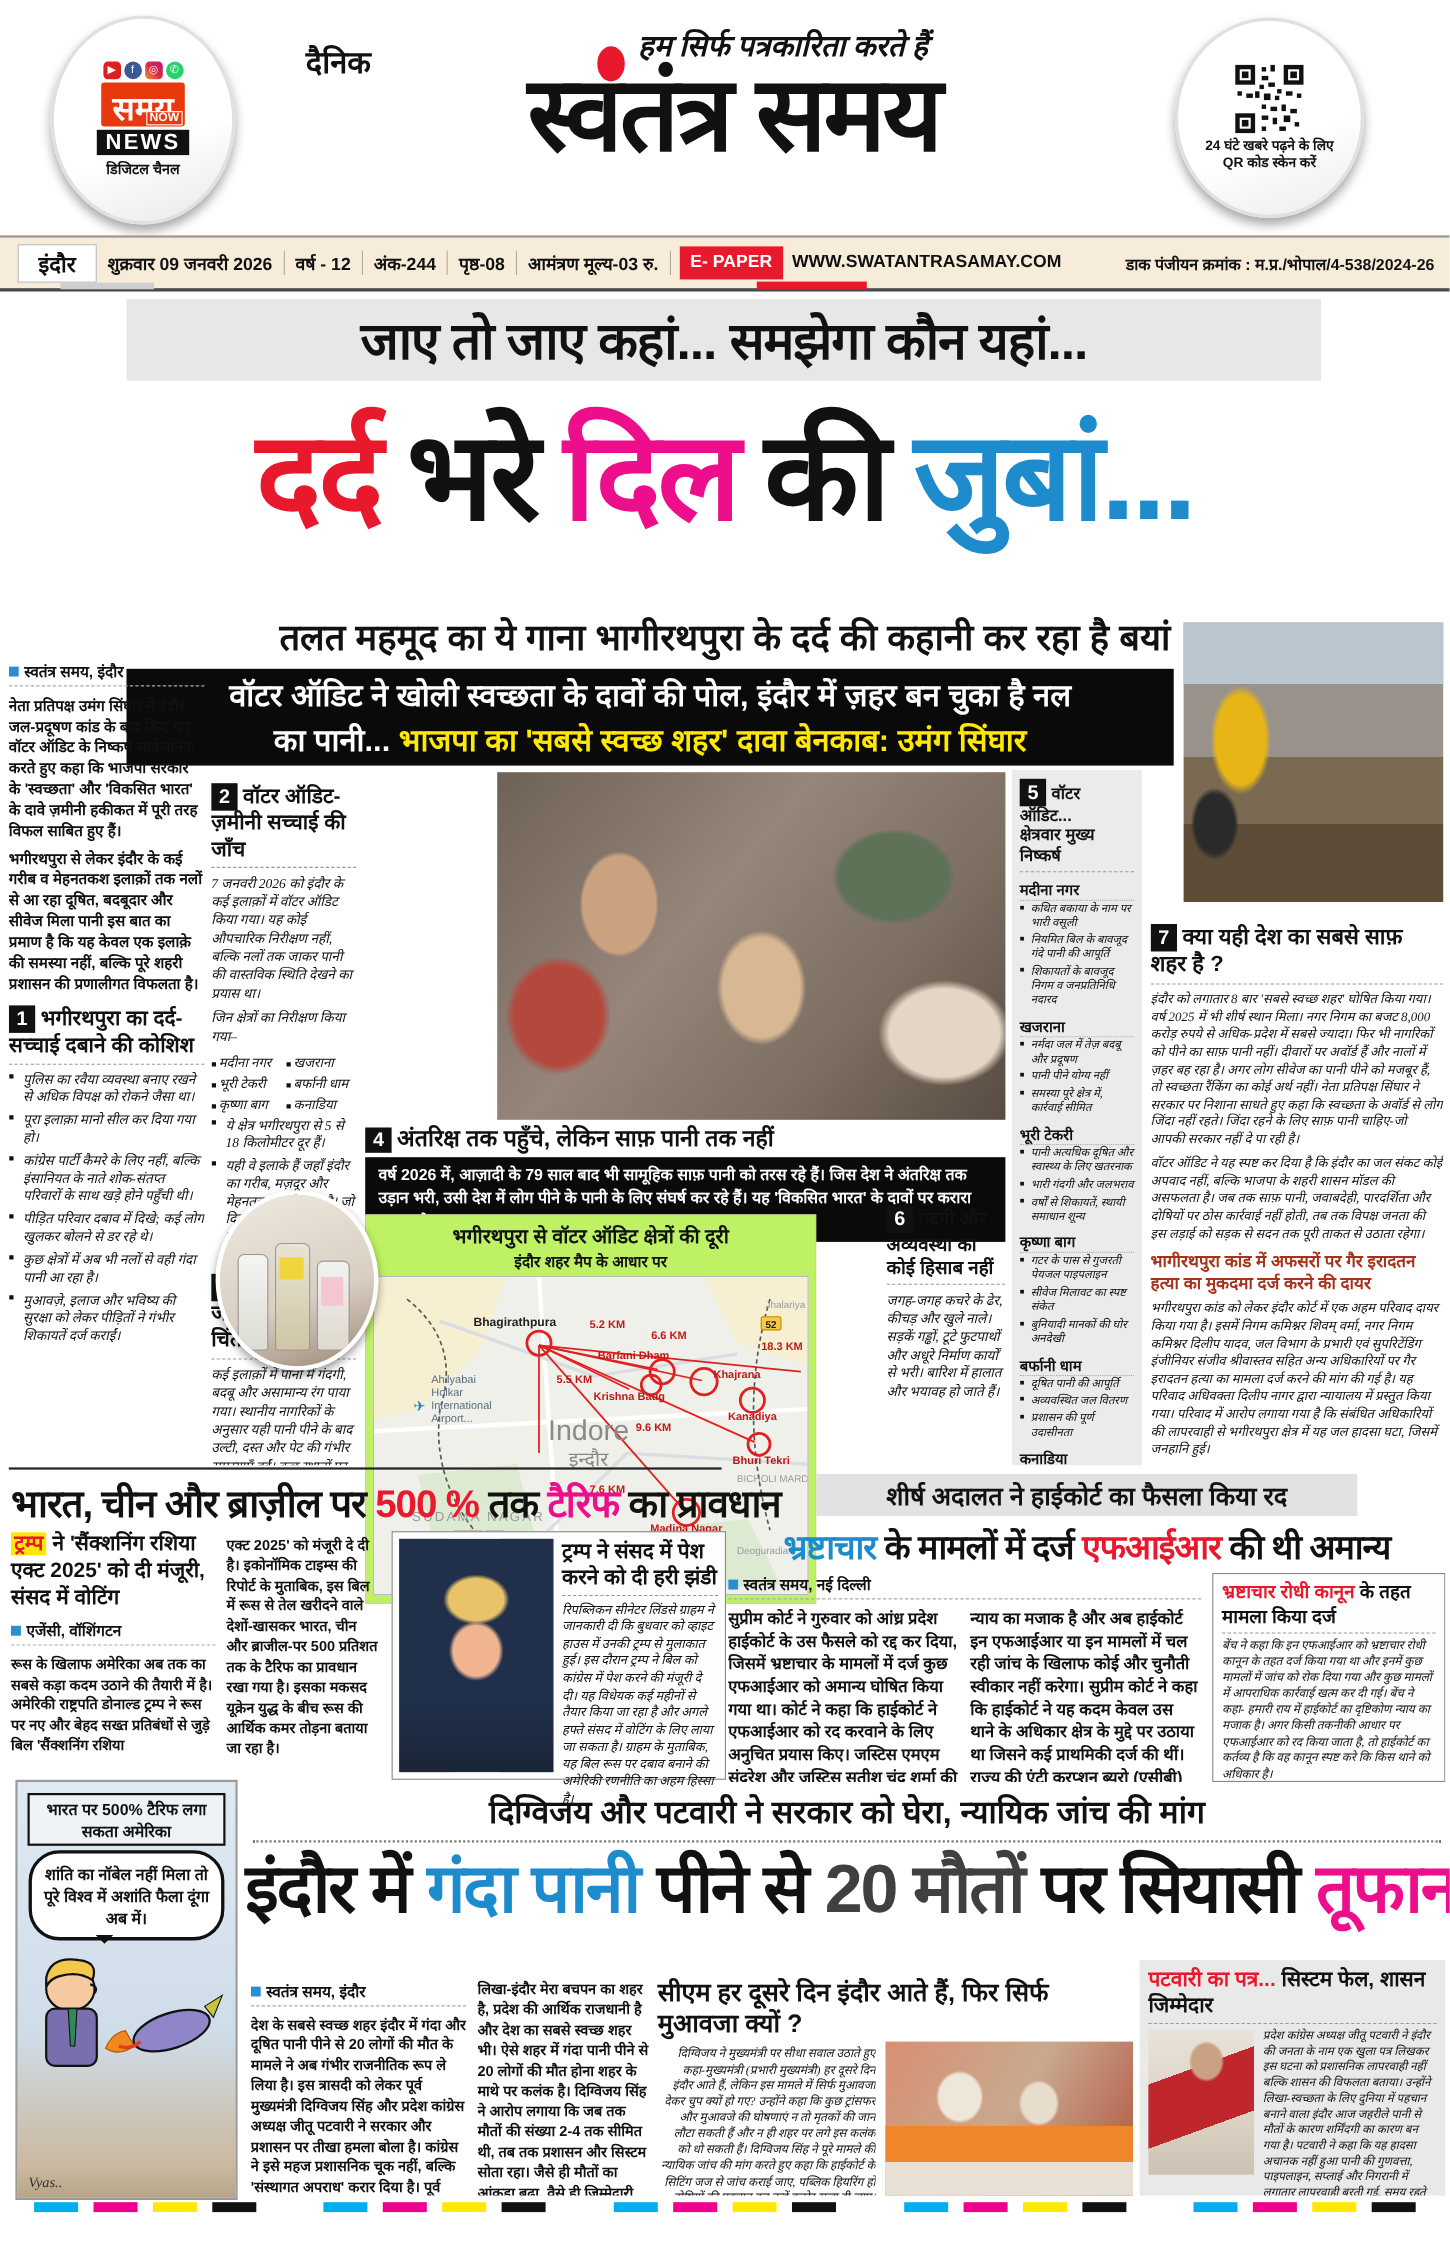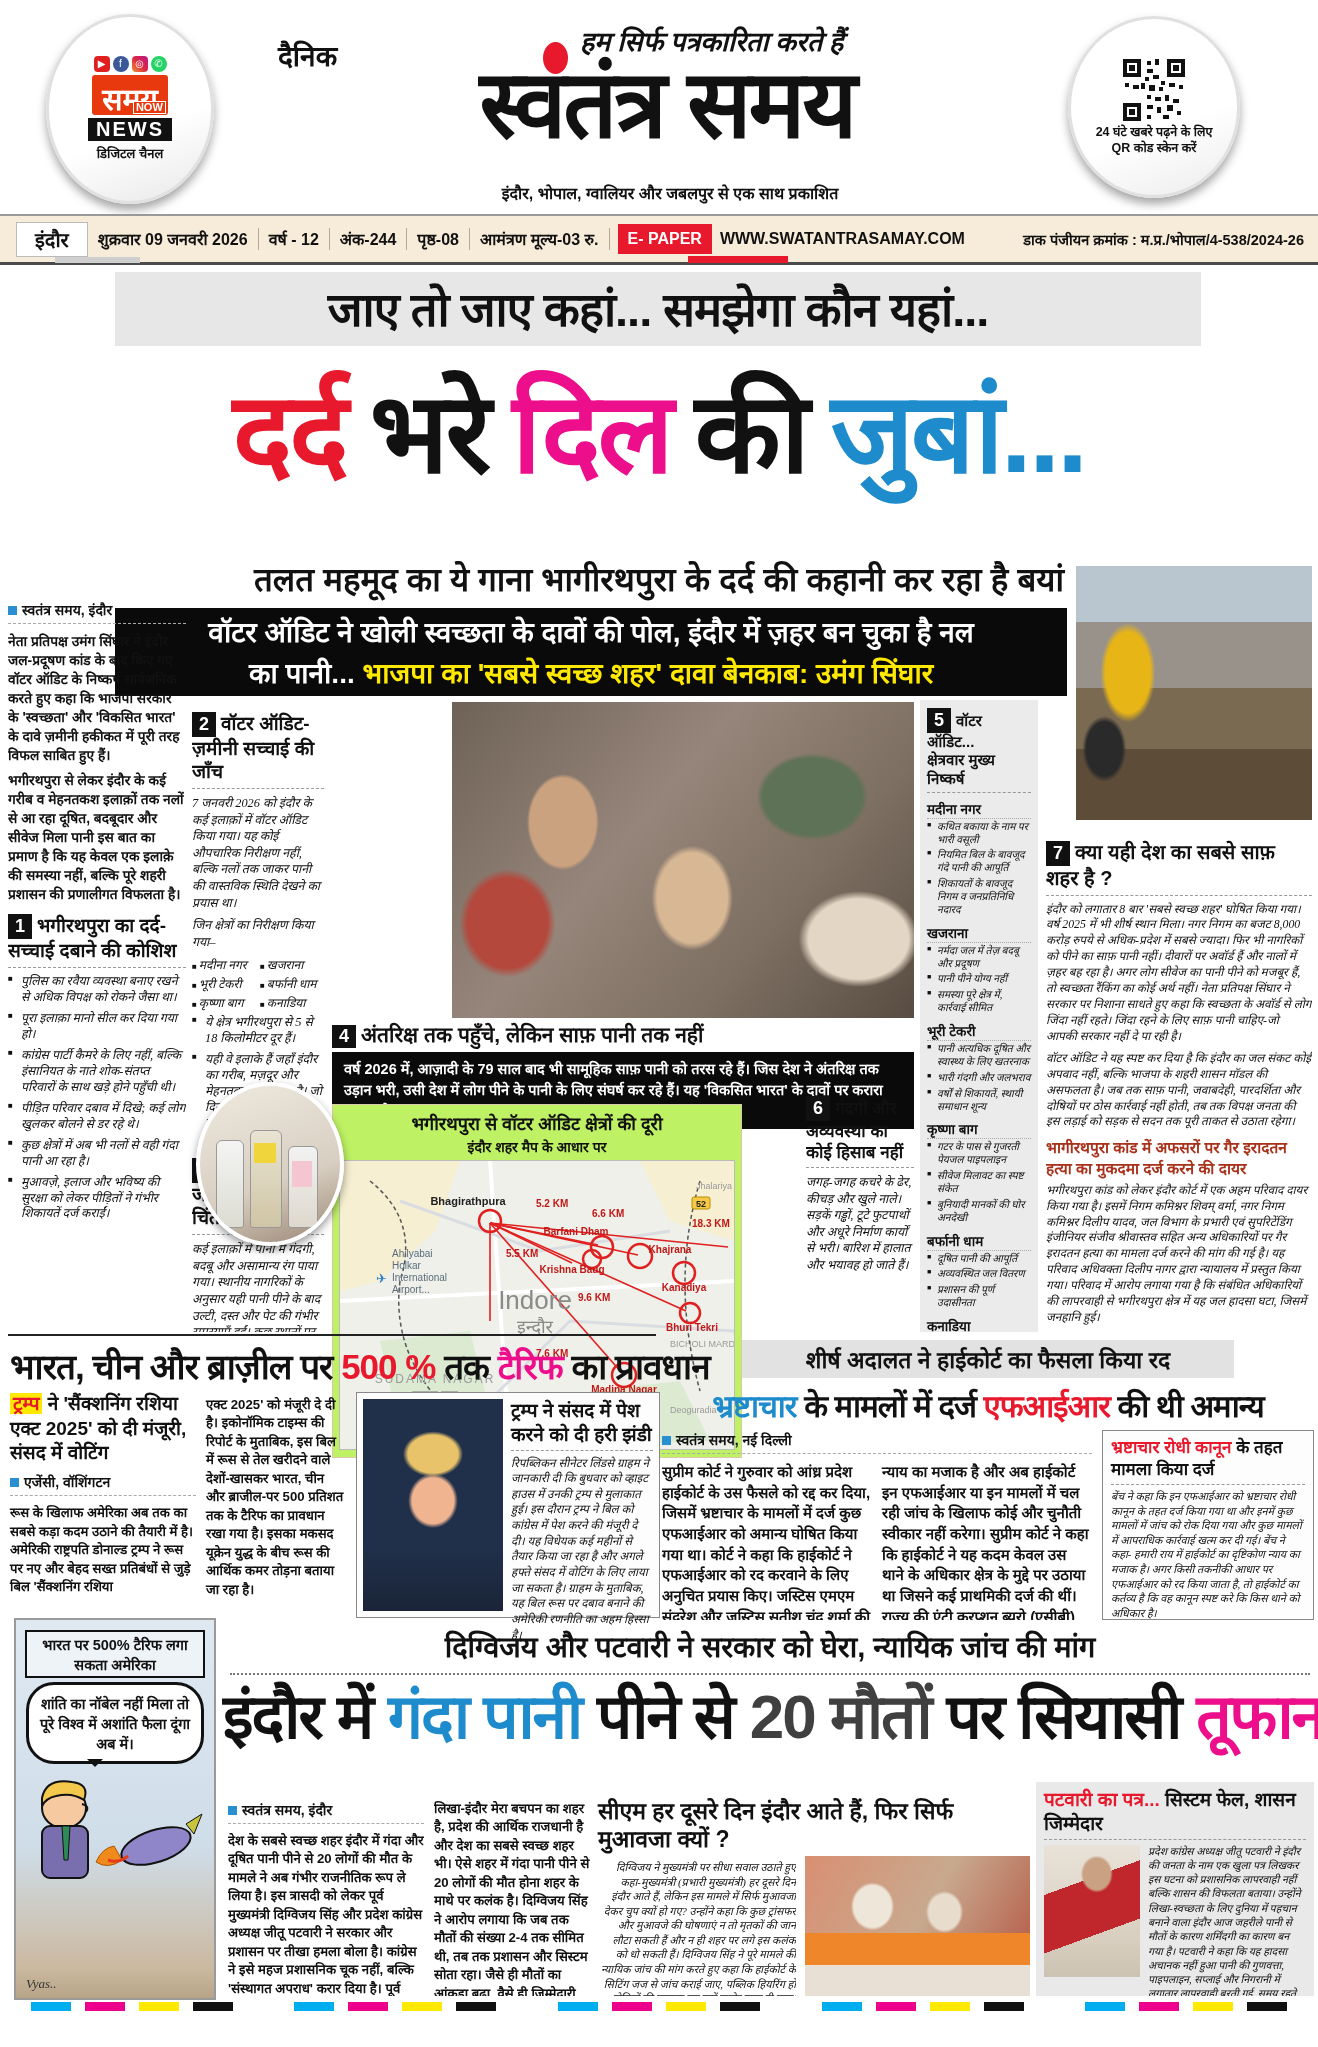--- a/index.html
+++ b/index.html
@@ -194,21 +194,20 @@
       <span class="logo-now">NOW</span>
     </div>
     <div class="logo-news">NEWS</div>
     <div class="logo-sub">डिजिटल चैनल</div>
   </div>
 
   <div class="abs daily">दैनिक</div>
   <div class="abs red-dot"></div>
   <div class="abs tagline">हम सिर्फ पत्रकारिता करते हैं</div>
   <div class="abs main-title">स्वतंत्र समय</div>
-  <div class="abs publine">इंदौर, भोपाल, ग्वालियर और जबलपुर से एक साथ प्रकाशित</div>
 
   <div class="abs qr-oval">
     <svg width="66" height="66" viewBox="0 0 33 33">
       <rect width="33" height="33" fill="#fff"></rect>
       <g fill="#111">
         <rect x="1" y="1" width="9" height="9"></rect>
           <rect x="23" y="1" width="9" height="9"></rect>
           <rect x="1" y="23" width="9" height="9"></rect>
         <rect x="3" y="3" width="5" height="5" fill="#fff"></rect>
           <rect x="25" y="3" width="5" height="5" fill="#fff"></rect>

